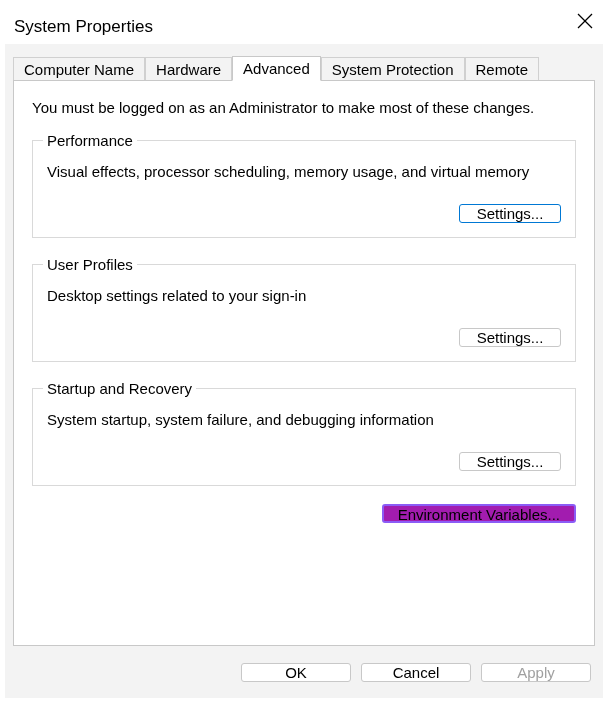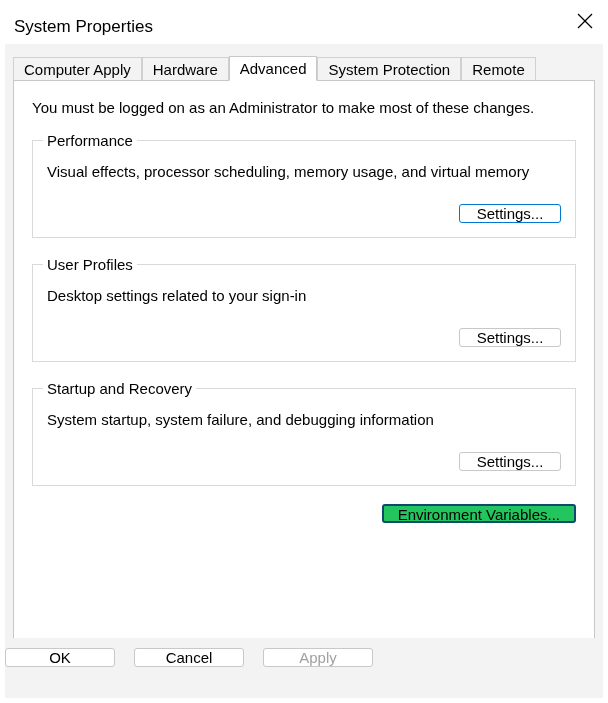--- a/index.html
+++ b/index.html
@@ -96,29 +96,30 @@
       height: 19px;
       background: #fff;
       border: 1px solid #c8c8c8;
       font-size: 15px;
       font-family: inherit;
       padding: 0 16px;
       cursor: pointer;
       border-radius: 3px;
     }
     .btn.primary { border: 1px solid #0078d4; }
-    .btn.highlight { border: 2px solid #0c4a6e; background: #22c55e; padding: 0 14px; }
+    .btn.highlight { border: 2px solid #8b5cf6; background: #a21caf; padding: 0 14px; }
     .envrow { display: flex; justify-content: flex-end; padding-right: 0; }
     .footer {
       position: absolute;
-      left: 0; right: 0; bottom: 16px;
+      left: 0; right: 0; bottom: 1px;
       height: 44px;
       display: flex;
+      justify-content: flex-end;
       align-items: center;
-      gap: 19px;
+      gap: 10px;
       padding: 0 12px 6px 0;
       background: #f3f3f3;
     }
     .btn.footer-btn { width: 110px; }
     .btn.disabled { color: #a0a0a0; cursor: default; }
   </style>
 </head>
 <body>
 
 <div class="window">
@@ -129,21 +130,21 @@
         <svg viewBox="0 0 16 16">
             <line x1="1" y1="1" x2="15" y2="15" stroke="#000" stroke-width="1.3"></line>
             <line x1="15" y1="1" x2="1" y2="15" stroke="#000" stroke-width="1.3"></line>
           </svg>
       </span>
     </div>
   </div>
 
   <div class="outer-panel">
     <div class="tabstrip">
-      <div class="tab side">Computer Apply</div>
+      <div class="tab side">Computer Name</div>
       <div class="tab side">Hardware</div>
       <div class="tab active">Advanced</div>
       <div class="tab side">System Protection</div>
       <div class="tab side">Remote</div>
     </div>
 
     <div class="tab-body">
       <p class="admin-note">You must be logged on as an Administrator to make most of these changes.</p>
 
       <fieldset class="group">

